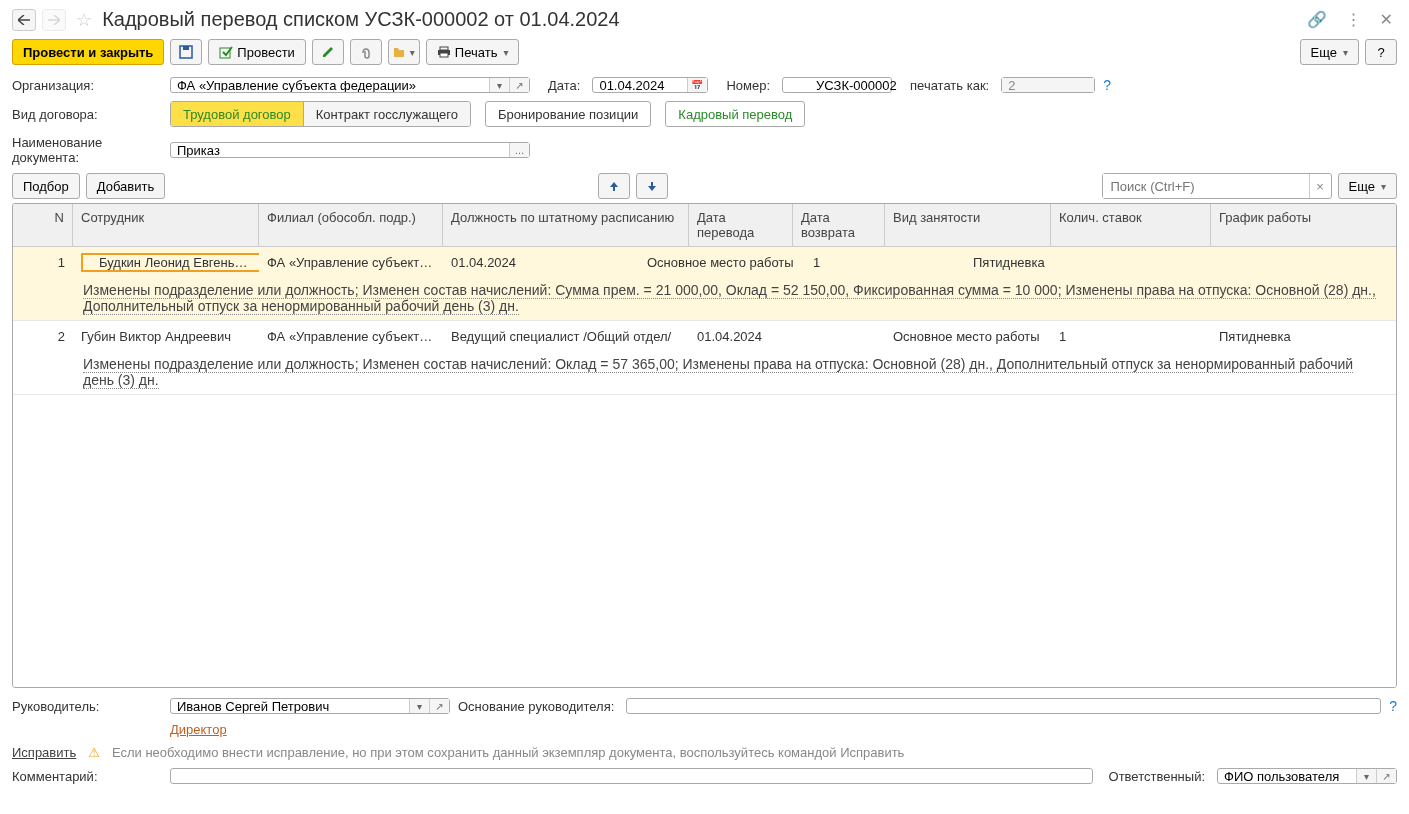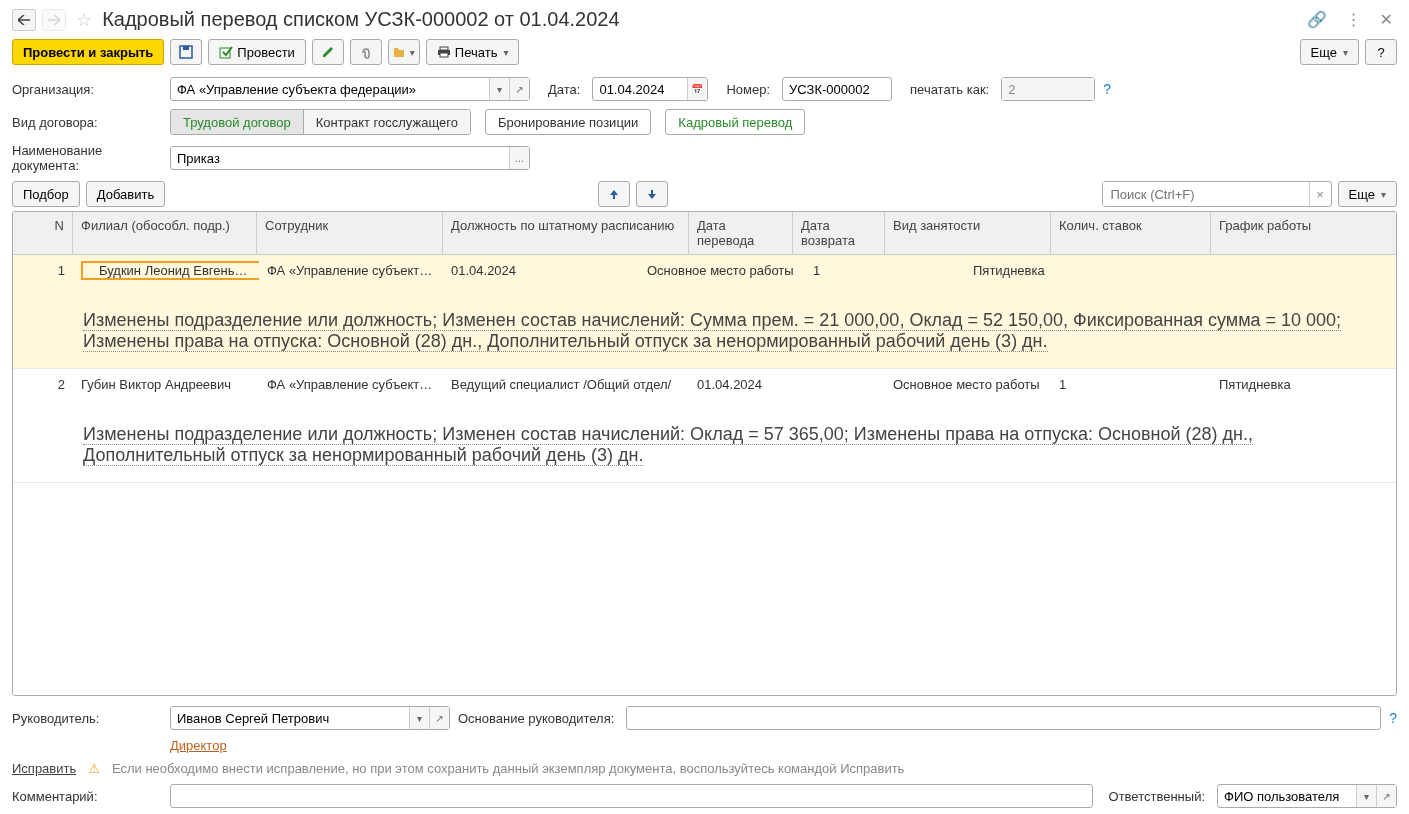--- a/index.html
+++ b/index.html
@@ -16,49 +16,49 @@
 .toolbar { display: flex; gap: 6px; align-items: center; margin-bottom: 12px; }
 .btn { border: 1px solid #aaa; background: #f5f5f5; padding: 4px 10px; border-radius: 3px; cursor: pointer; font-size: 13px; display: flex; align-items: center; gap: 4px; height: 26px; }
 .btn-yellow { background: #ffd700; border-color: #d4a000; font-weight: bold; }
 .btn-icon { width: 32px; justify-content: center; padding: 4px; }
 .btn .chev { font-size: 10px; color: #666; margin-left: 2px; }
 .spacer { flex: 1; }
 
 .form-row { display: flex; align-items: center; gap: 8px; margin-bottom: 8px; }
 .label { width: 150px; font-size: 13px; }
 .label-sm { font-size: 13px; margin-right: 4px; }
-.input-combo { display: flex; border: 1px solid #aaa; border-radius: 3px; height: 24px; background: #fff; }
+.input-combo { display: flex; border: 1px solid #aaa; border-radius: 3px; height: 16px; background: #fff; }
 .input-combo input { border: none; padding: 2px 6px; font-size: 13px; outline: none; background: transparent; }
 .input-combo input:disabled { background: #f5f5f5; color: #888; }
 .ic-btn { width: 20px; border-left: 1px solid #ccc; display: flex; align-items: center; justify-content: center; cursor: pointer; font-size: 10px; color: #666; background: #f5f5f5; }
 
 .tab-group { display: flex; border: 1px solid #aaa; border-radius: 3px; overflow: hidden; height: 26px; }
 .tab { padding: 4px 12px; border-right: 1px solid #aaa; cursor: pointer; background: #f5f5f5; font-size: 13px; display: flex; align-items: center; }
 .tab:last-child { border-right: none; }
-.tab.active-green { color: #2a8a2a; background: #e5e5e5; }
+.tab.active-green { color: #2a8a2a; background: #fde047; }
 .tab-single { border: 1px solid #aaa; border-radius: 3px; padding: 4px 12px; height: 26px; display: flex; align-items: center; cursor: pointer; }
 .tab-single.green { color: #2a8a2a; }
 
 .help-link { color: #1a7dd4; cursor: pointer; font-size: 14px; }
 
 .table-toolbar { display: flex; gap: 6px; align-items: center; margin-bottom: 4px; }
 .search-box { display: flex; border: 1px solid #aaa; border-radius: 3px; width: 230px; height: 26px; }
 .search-box input { border: none; flex: 1; padding: 2px 8px; font-size: 13px; outline: none; }
 .search-box .clear { width: 22px; display: flex; align-items: center; justify-content: center; cursor: pointer; border-left: 1px solid #ccc; color: #888; }
 
 .grid { border: 1px solid #aaa; border-radius: 3px; overflow: hidden; }
 .grid-header { display: flex; background: #f0f0f0; border-bottom: 1px solid #ccc; }
 .gh { padding: 6px 8px; border-right: 1px solid #ccc; font-size: 13px; color: #444; }
 .gh:last-child { border-right: none; }
 .grid-body { min-height: 440px; background: #fff; }
 .grid-row { border-bottom: 1px solid #e8e8e8; }
 .grid-row.selected { background: #fff8dc; }
 .row-main { display: flex; padding: 6px 0; }
 .gc { padding: 2px 8px; font-size: 13px; white-space: nowrap; overflow: hidden; text-overflow: ellipsis; }
-.row-detail { padding: 4px 8px 16px 70px; font-size: 18px; color: #444; margin-top: 20px; }
+.row-detail { padding: 4px 8px 6px 70px; font-size: 14px; color: #444; }
 .row-detail span { border-bottom: 1px dotted #888; }
 .cell-highlight { border: 2px solid #f0a020; padding: 0 16px; }
 
 .c-n { width: 60px; text-align: right; }
 .c-emp { width: 186px; }
 .c-fil { width: 184px; }
 .c-pos { width: 246px; }
 .c-dt1 { width: 104px; }
 .c-dt2 { width: 92px; }
 .c-zan { width: 166px; }
@@ -153,21 +153,21 @@
       <div class="ic-btn">▾</div>
       <div class="ic-btn">↗</div>
     </div>
     <span class="label-sm" style="margin-left:10px">Дата:</span>
     <div class="input-combo" style="width:116px">
       <input style="width: 94px;" value="01.04.2024">
       <div class="ic-btn">📅</div>
     </div>
     <span class="label-sm" style="margin-left:10px">Номер:</span>
     <div class="input-combo" style="width:110px">
-      <input style="width: 108px;" value="УСЗК-000002">
+      <input style="width: 108px; margin-left: 27px;" value="УСЗК-000002">
     </div>
     <span class="label-sm" style="margin-left:10px">печатать как:</span>
     <div class="input-combo" style="width:94px">
       <input style="width: 92px;" disabled="" value="2">
     </div>
     <span class="help-link">?</span>
   </div>
 
   <div class="form-row">
     <span class="label">Вид договора:</span>
@@ -208,22 +208,22 @@
     </div>
     <button class="btn">
       <span>Еще</span>
       <span class="chev">▾</span>
     </button>
   </div>
 
   <div class="grid">
     <div class="grid-header">
       <div class="gh c-n">N</div>
+      <div class="gh c-emp">Сотрудник</div>
       <div class="gh c-fil">Филиал (обособл. подр.)</div>
-      <div class="gh c-emp">Сотрудник</div>
       <div class="gh c-pos">Должность по штатному расписанию</div>
       <div class="gh c-dt1">Дата перевода</div>
       <div class="gh c-dt2">Дата возврата</div>
       <div class="gh c-zan">Вид занятости</div>
       <div class="gh c-stav">Колич. ставок</div>
       <div class="gh c-graf">График работы</div>
     </div>
     <div class="grid-body">
       <div class="grid-row selected">
         <div class="row-main">

